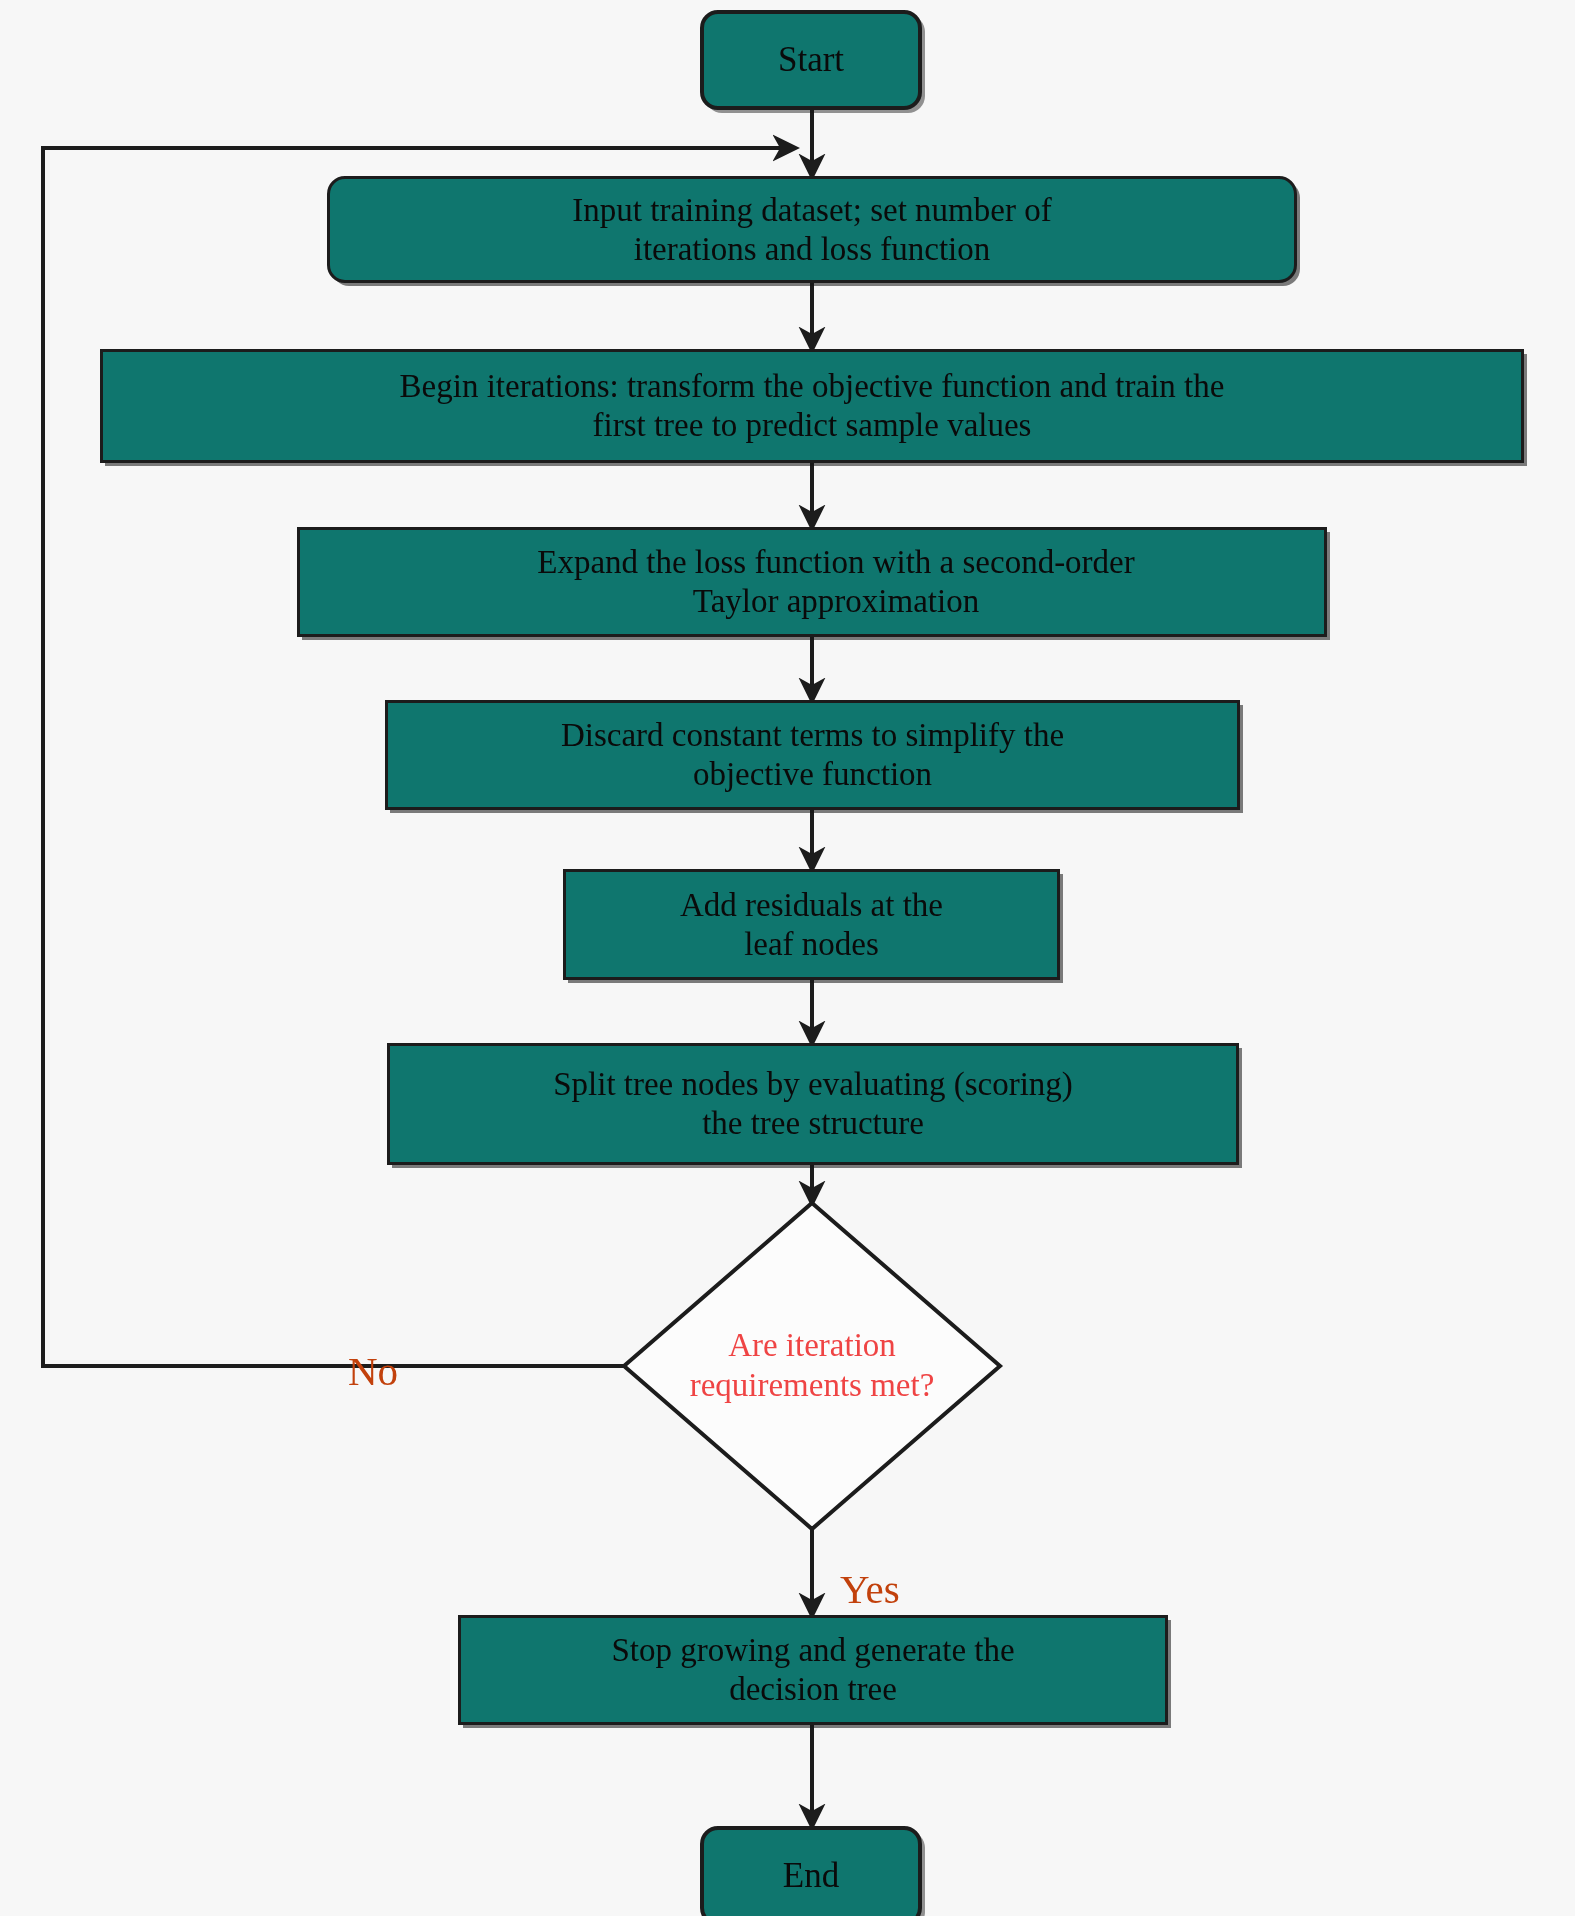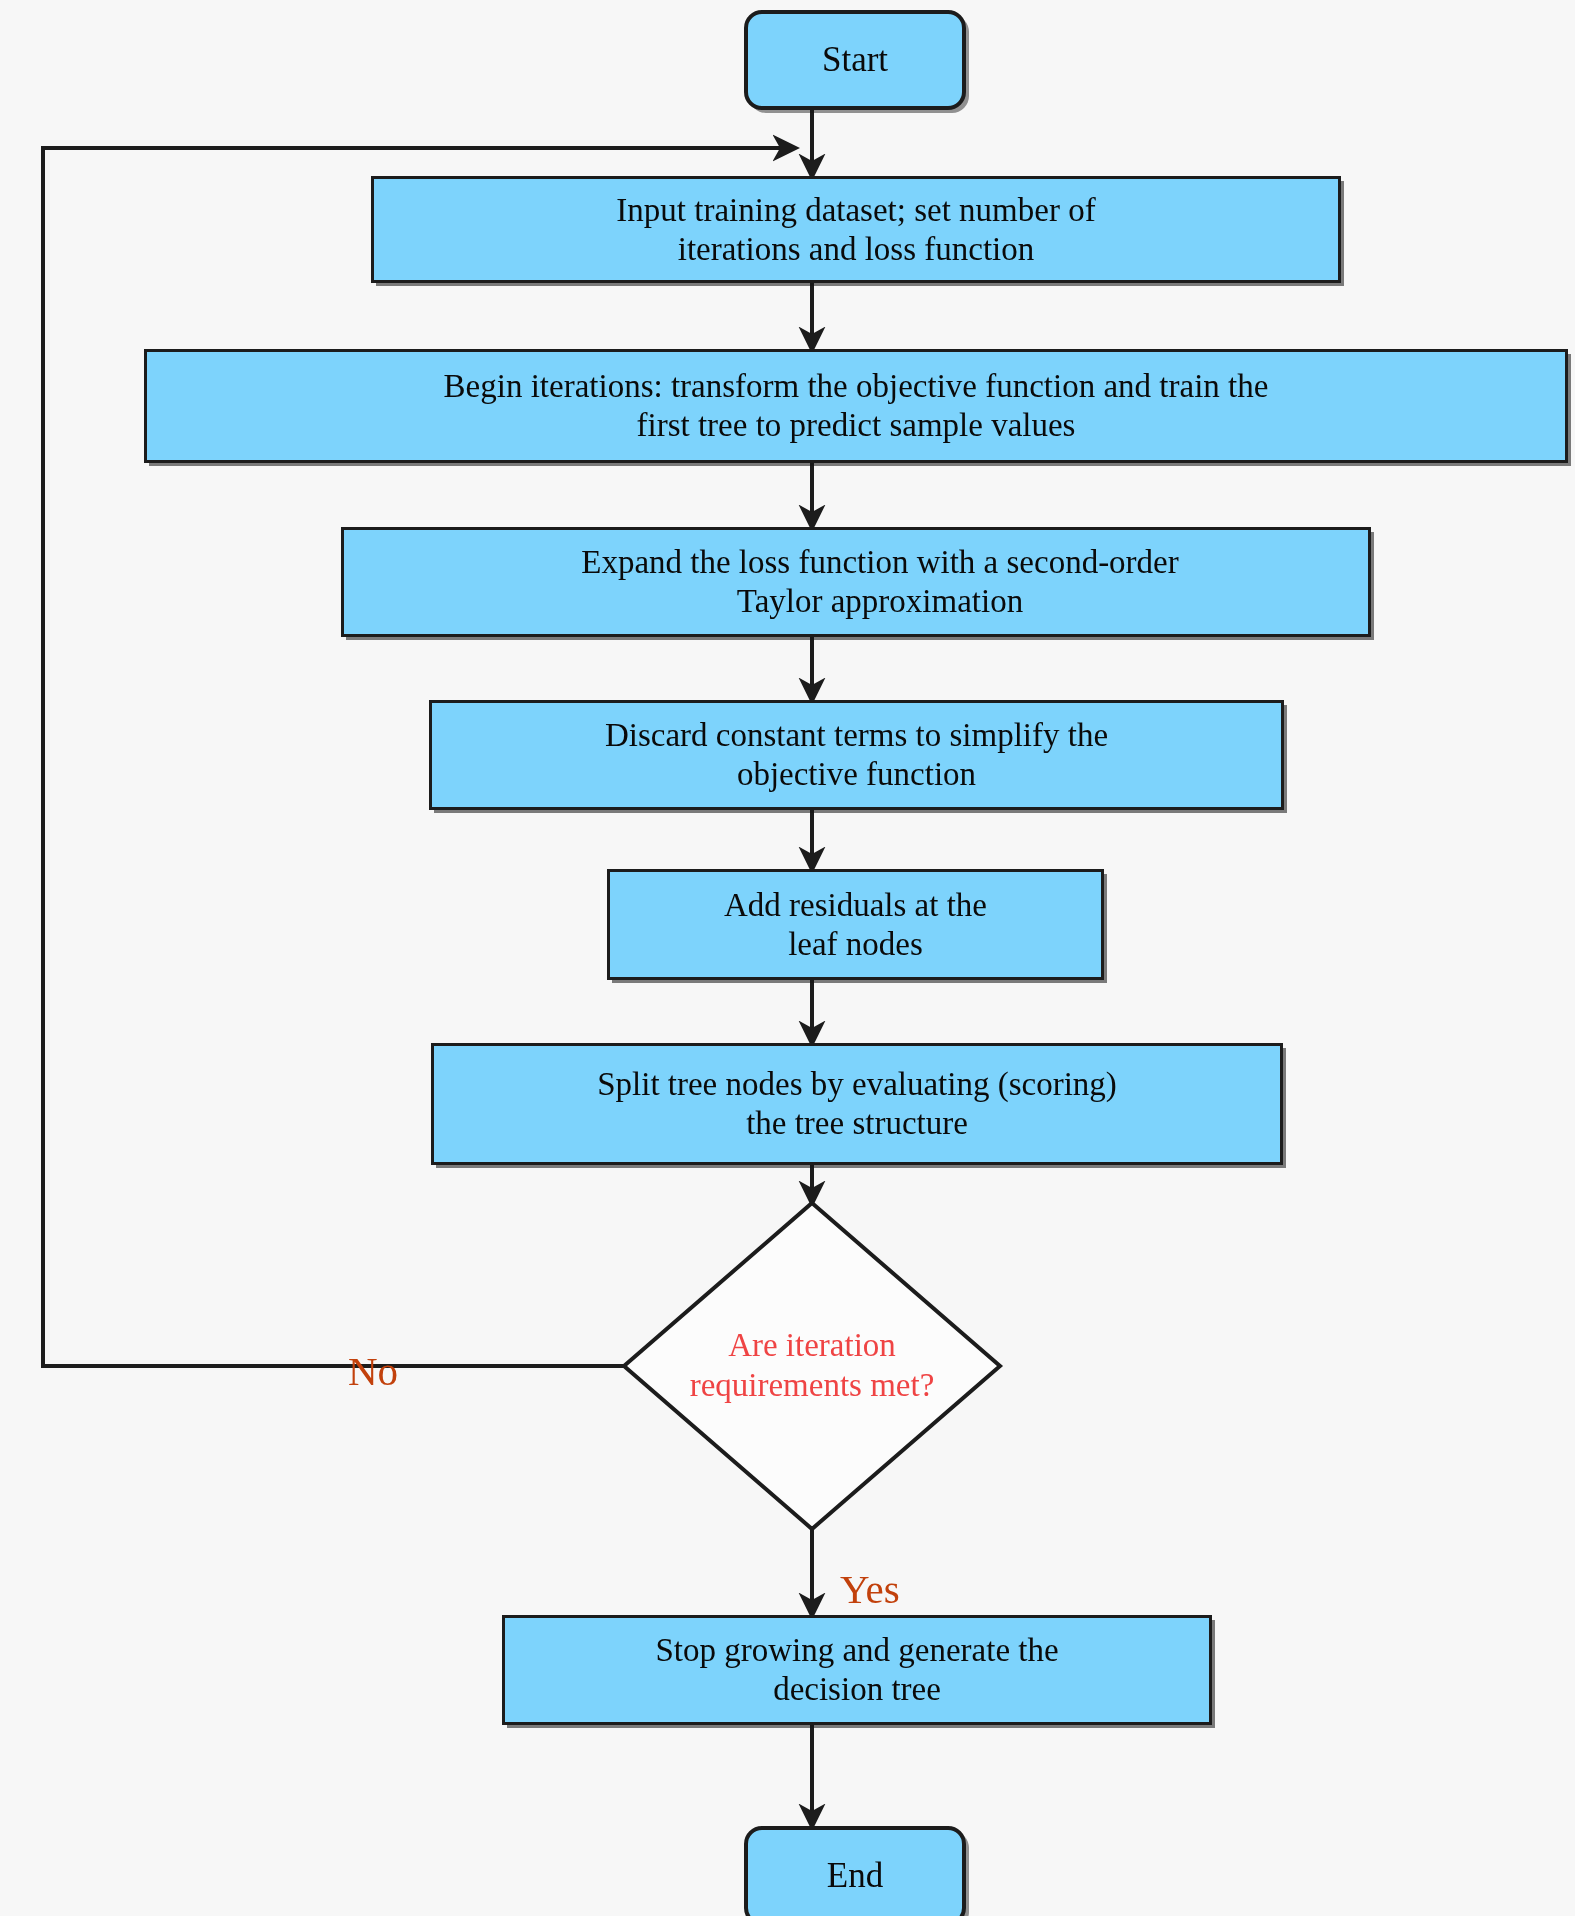--- a/index.html
+++ b/index.html
@@ -18,32 +18,31 @@
   #edges {
     position: absolute;
     left: 0; top: 0;
     width: 1575px;
     height: 1916px;
     pointer-events: none;
   }
   .node {
     position: absolute;
     box-sizing: border-box;
-    background: #7dd3fc;
+    background: #0f766e;
     border: 3px solid #1c1c1c;
     display: flex;
     align-items: center;
     justify-content: center;
     text-align: center;
     color: #0a0a0a;
     line-height: 1.18;
     white-space: pre-line;
     box-shadow: 4px 4px 0 -1px rgba(20,20,20,0.55);
     z-index: 3;
-    margin-left: 44px;
   }
   .terminal {
     border-radius: 18px;
     border-width: 4px;
     font-size: 35px;
     box-shadow: 4px 4px 0 -1px rgba(20,20,20,0.45);
   }
   .process {
     font-size: 33px;
     border-width: 3px;
@@ -110,21 +109,21 @@
       <path d="M 624 1366 L 43 1366 L 43 148 L 795 148" marker-end="url(#arrow)"></path>
     </g>
 
     <polygon points="812,1203 1000,1366 812,1529 624,1366" fill="#fcfcfc" stroke="#1c1c1c" stroke-width="4"></polygon>
   </svg>
 
   <div class="node terminal" style="left:700px; top:10px; width:222px; height:100px;">
     <span>Start</span>
   </div>
 
-  <div class="node process" style="left:327px; top:176px; width:970px; height:107px;">
+  <div class="node process" style="left:327px; top:176px; width:970px; height:107px;border-radius:18px;">
     <span>Input training dataset; set number of
 iterations and loss function</span>
   </div>
 
   <div class="node process" style="left:100px; top:349px; width:1424px; height:114px;">
     <span>Begin iterations: transform the objective function and train the
 first tree to predict sample values</span>
   </div>
 
   <div class="node process" style="left:297px; top:527px; width:1030px; height:110px;padding-left:48px;">

